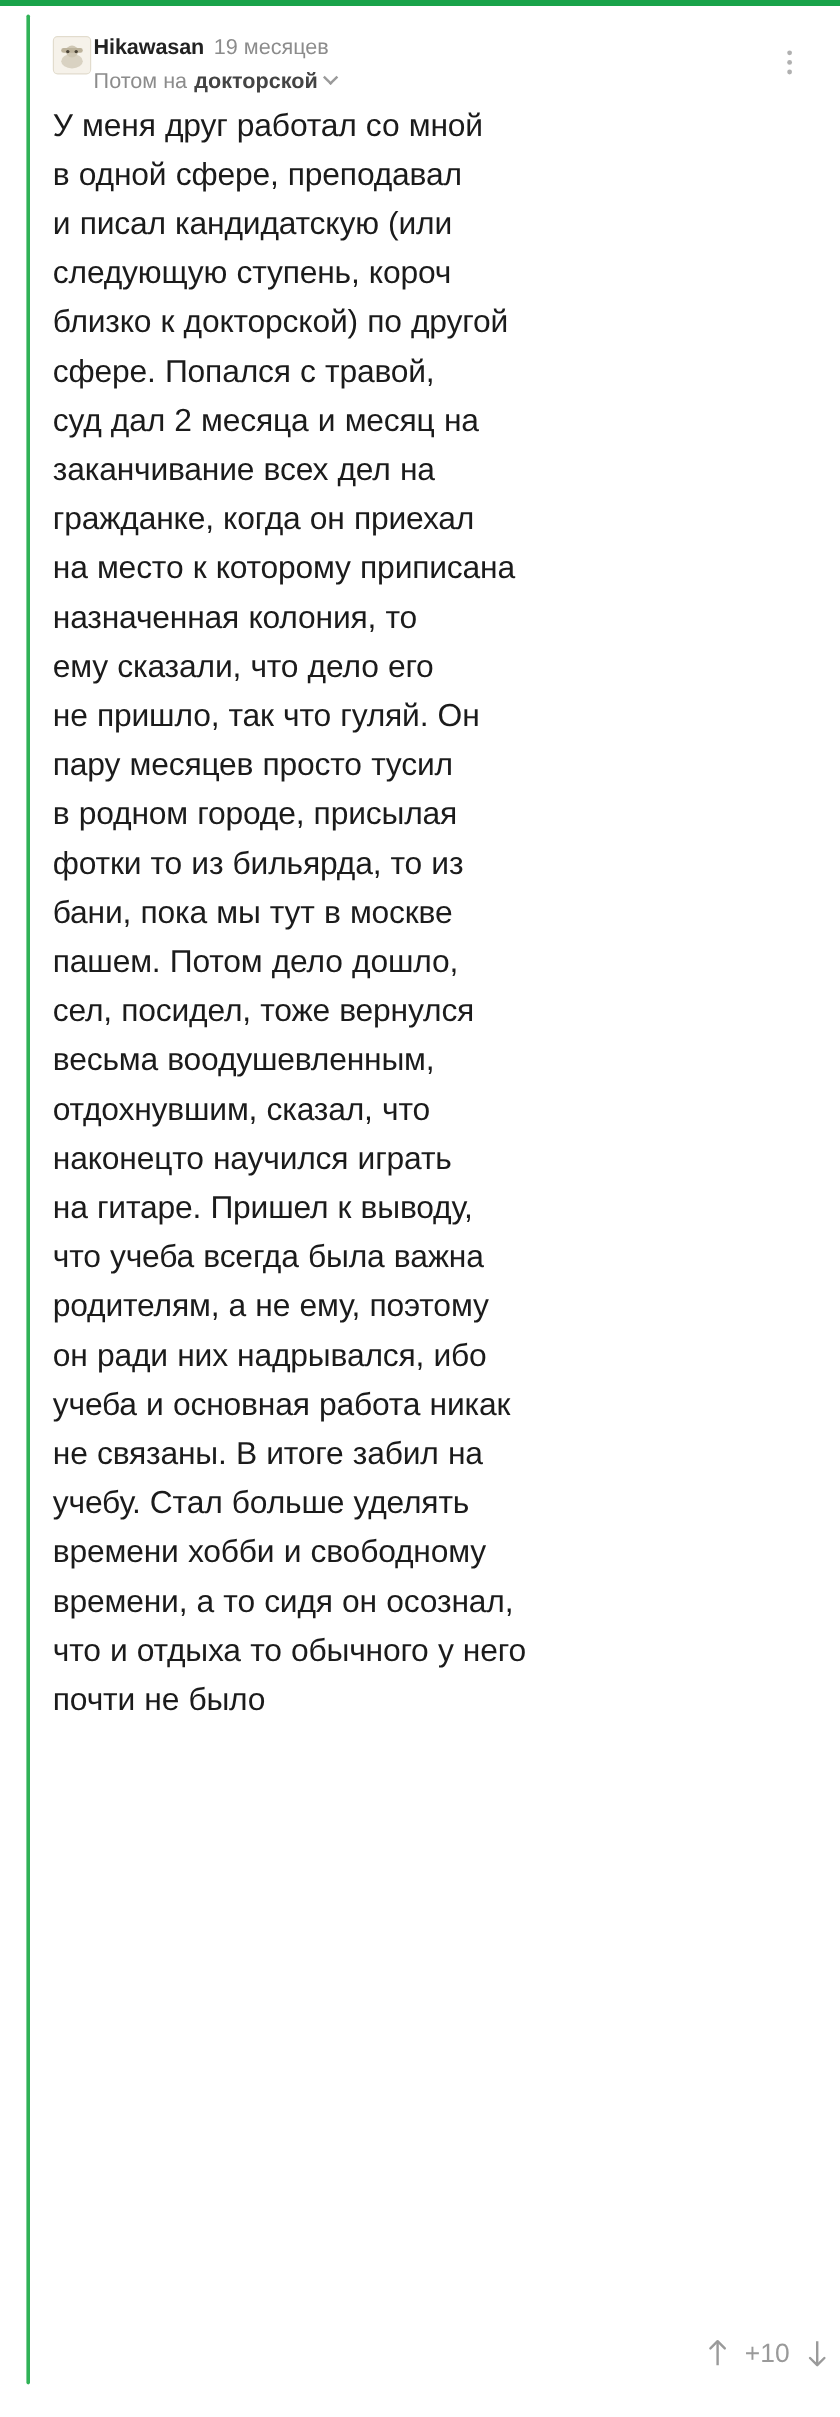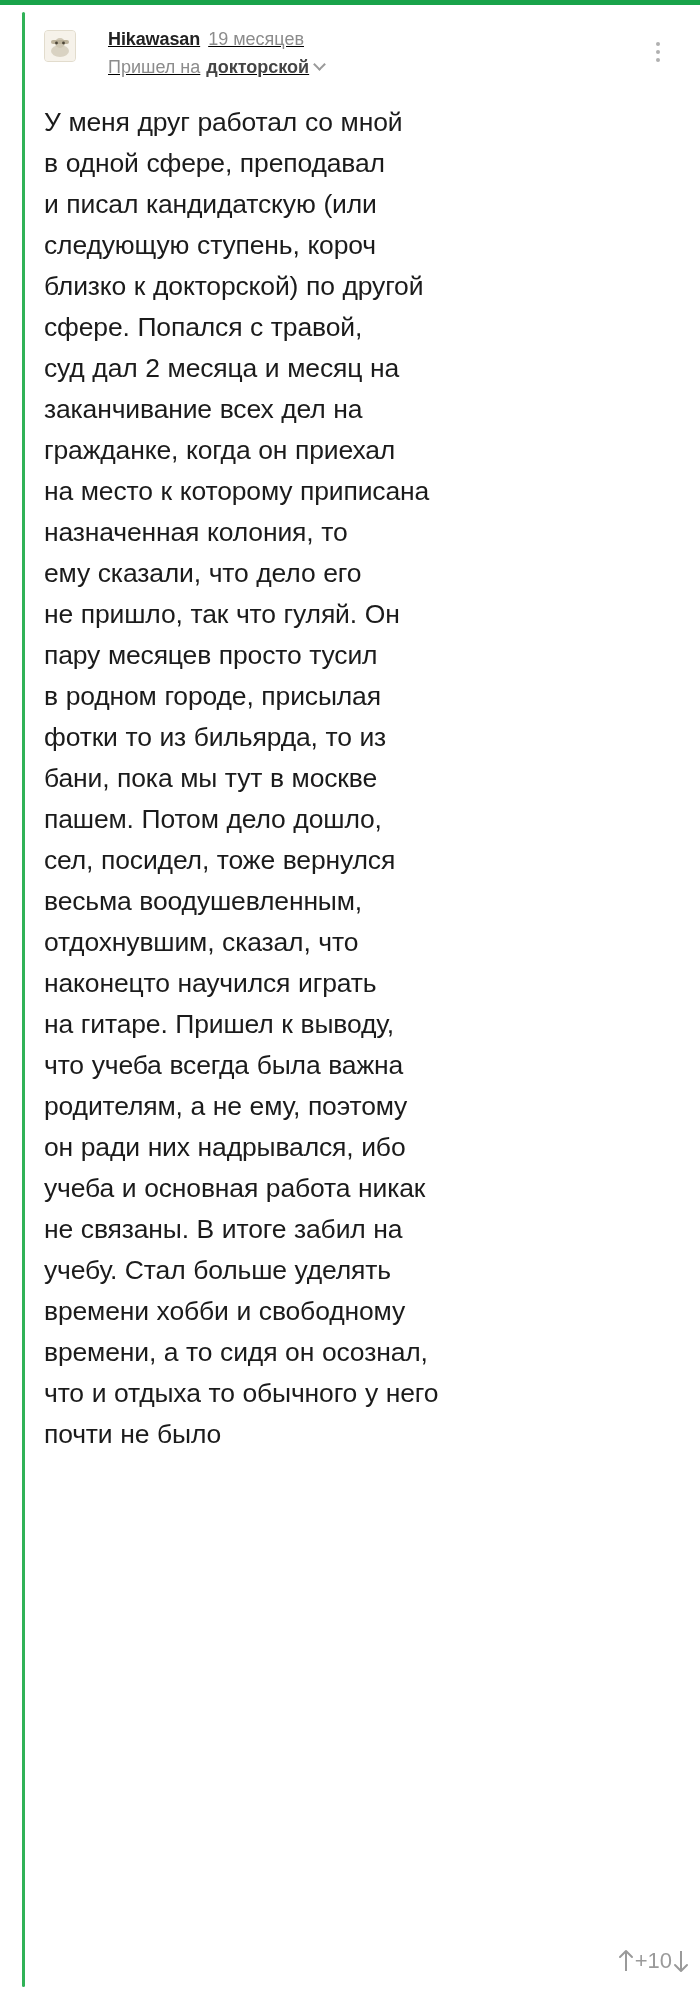--- a/index.html
+++ b/index.html
@@ -41,23 +41,22 @@
   }
   .comment {
     position: absolute;
     left: 44px;
     top: 12px;
     width: 630px;
   }
   .comment-header {
     position: relative;
     min-height: 62px;
-    padding-left: 64px;
+    padding-left: 34px;
     box-sizing: border-box;
-    text-decoration: underline;
   }
   .avatar {
     position: absolute;
     left: 0;
     top: 18px;
     width: 30px;
     height: 30px;
     border-radius: 4px;
     background: #f3efe7;
     border: 1px solid #e2dccd;
@@ -121,34 +120,35 @@
   }
   .kebab i {
     display: block;
     width: 4px;
     height: 4px;
     border-radius: 50%;
     background: #b0b0b0;
     margin: 0 auto 4px auto;
   }
   .comment-body {
-    margin-top: 24px;
+    margin-top: 6px;
     font-size: 26.5px;
     line-height: 41px;
     color: #1b1b1b;
     letter-spacing: -0.15px;
     word-spacing: 0.5px;
     white-space: pre-wrap;
   }
   .footer {
     position: absolute;
     right: 10px;
     top: 1948px;
     display: flex;
     align-items: flex-start;
+    gap: 14px;
   }
   .arrow-up, .arrow-down {
     width: 18px;
     height: 26px;
     position: relative;
   }
   .arrow-up svg, .arrow-down svg { display: block; }
   .rating {
     font-size: 22px;
     color: #9a9a9a;
@@ -179,21 +179,21 @@
           <circle cx="18.5" cy="12" r="1.4" fill="#4a4336"></circle>
         </svg>
       </div>
 
       <div class="author-row">
         <span class="author">Hikawasan</span>
         <span class="time">19 месяцев</span>
       </div>
 
       <div class="reply-row">
-        <span class="reply-label">Пришел на</span>
+        <span class="reply-label">Потом на</span>
         <span class="reply-link">докторской</span>
         <span class="chevron"></span>
       </div>
 
       <div class="kebab">
         <i></i>
           <i></i>
           <i></i>
       </div>
     </div>

